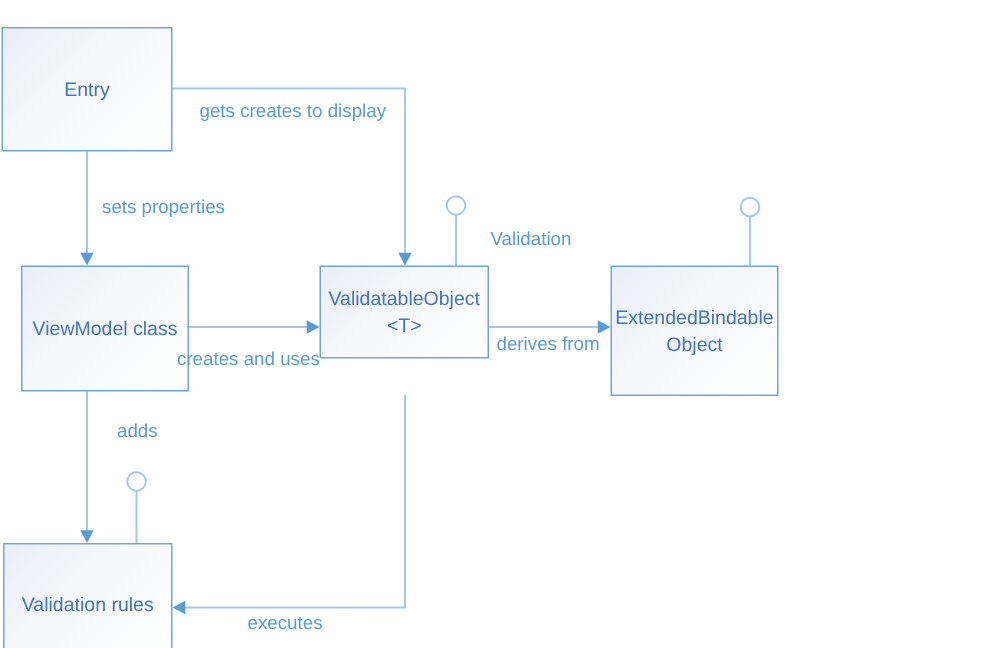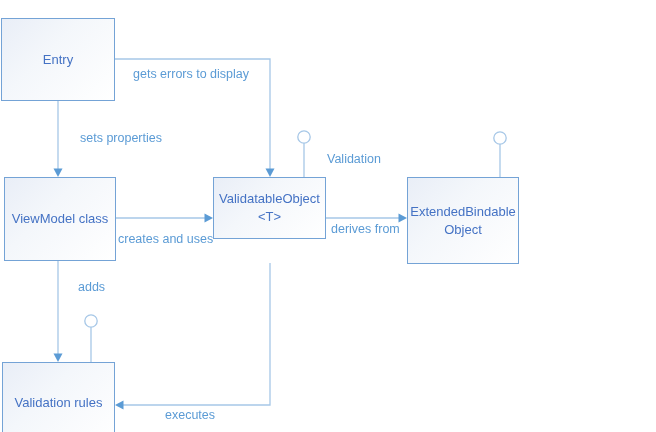--- a/index.html
+++ b/index.html
@@ -76,40 +76,40 @@
       <circle cx="304" cy="121" r="6.2"></circle>
       <circle cx="500" cy="122" r="6.2"></circle>
       <circle cx="91" cy="305" r="6.2"></circle>
     </g>
   </svg>
 
   <div class="node" style="left:1px; top:2px; width:114px; height:83px">
     <span>Entry</span>
   </div>
 
-  <div class="node" style="left:4px; top:161px; width:112px; height:84px">
+  <div class="node" style="left:14px; top:161px; width:112px; height:84px">
     <span>ViewModel class</span>
   </div>
 
   <div class="node" style="left:213px; top:161px; width:113px; height:62px">
     <span>ValidatableObject</span>
     <span>&lt;T&gt;</span>
   </div>
 
   <div class="node" style="left:407px; top:161px; width:112px; height:87px">
     <span>ExtendedBindable</span>
     <span>Object</span>
   </div>
 
   <div class="node" style="left:2px; top:346px; width:113px; height:82px">
     <span>Validation rules</span>
   </div>
 
-  <div class="elabel" style="left:133px; top:51px">gets errors to display</div>
-  <div class="elabel" style="left:80px; top:115px">sets properties</div>
+  <div class="elabel" style="left:133px; top:51px">gets creates to display</div>
+  <div class="elabel" style="left:68px; top:115px">sets properties</div>
   <div class="elabel" style="left:118px; top:216px">creates and uses</div>
   <div class="elabel" style="left:331px; top:206px">derives from</div>
   <div class="elabel" style="left:78px; top:264px">adds</div>
   <div class="elabel" style="left:165px; top:392px">executes</div>
 
   <div class="elabel" style="left:327px; top:136px">Validation</div>
 
 </div>
 
 </body></html>

